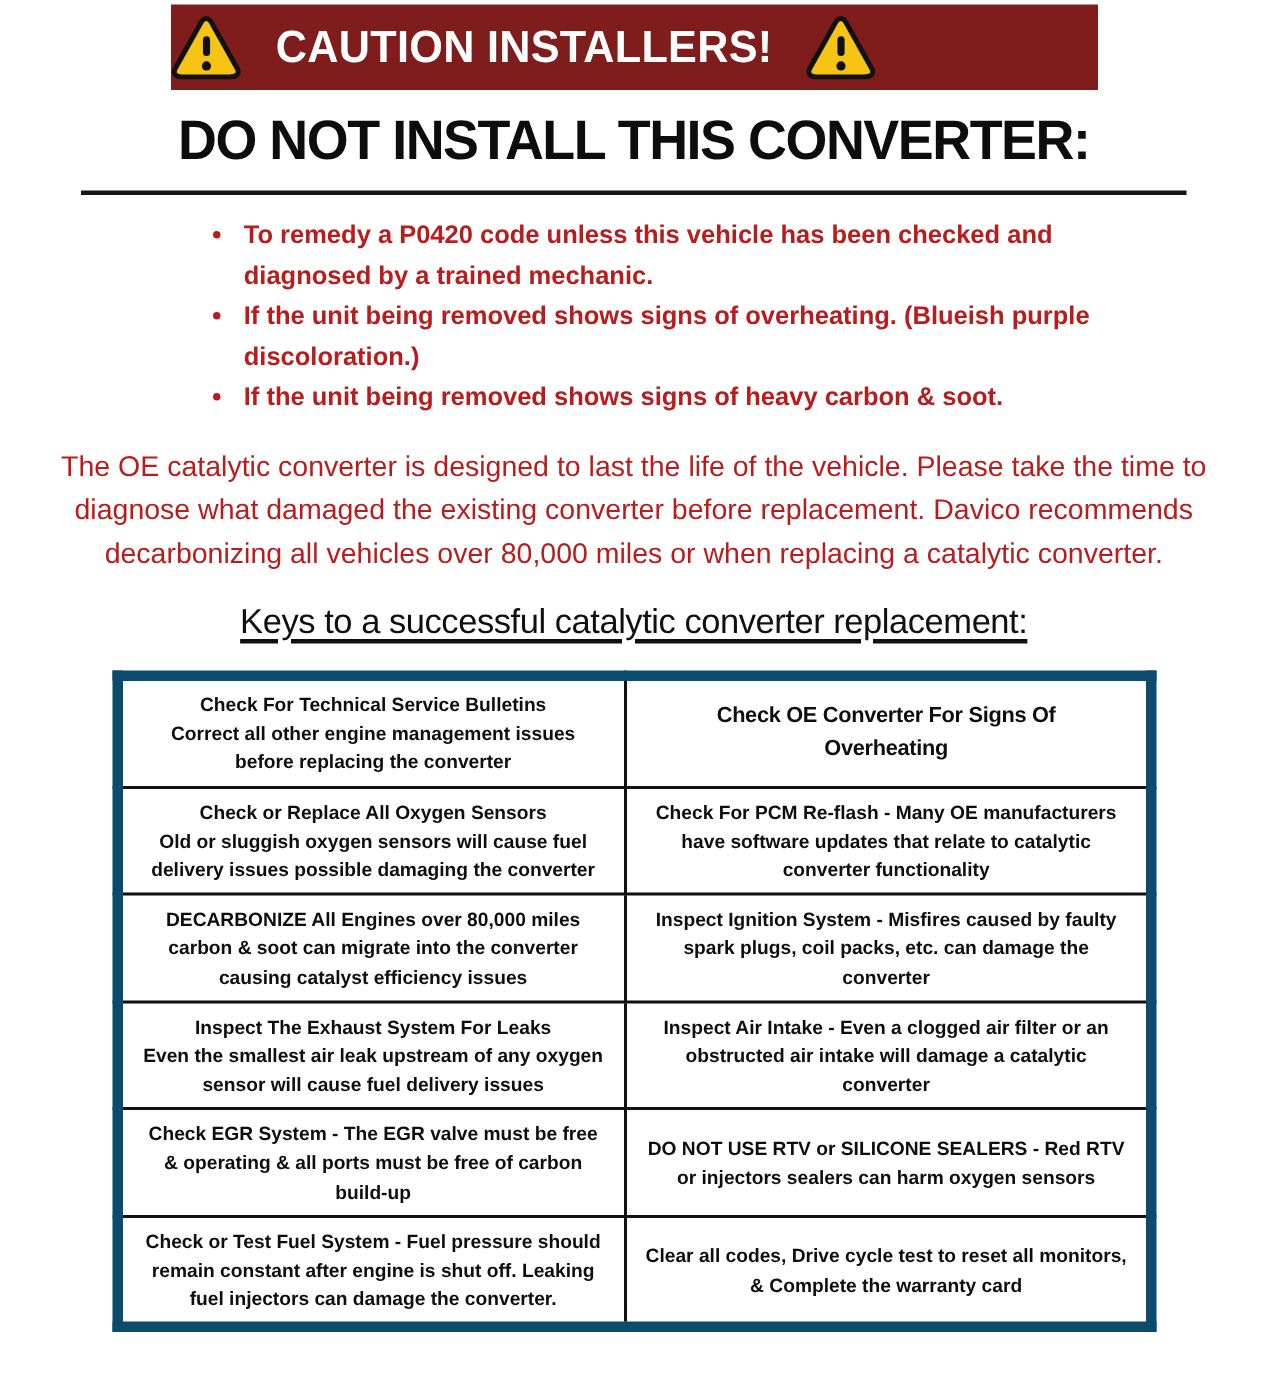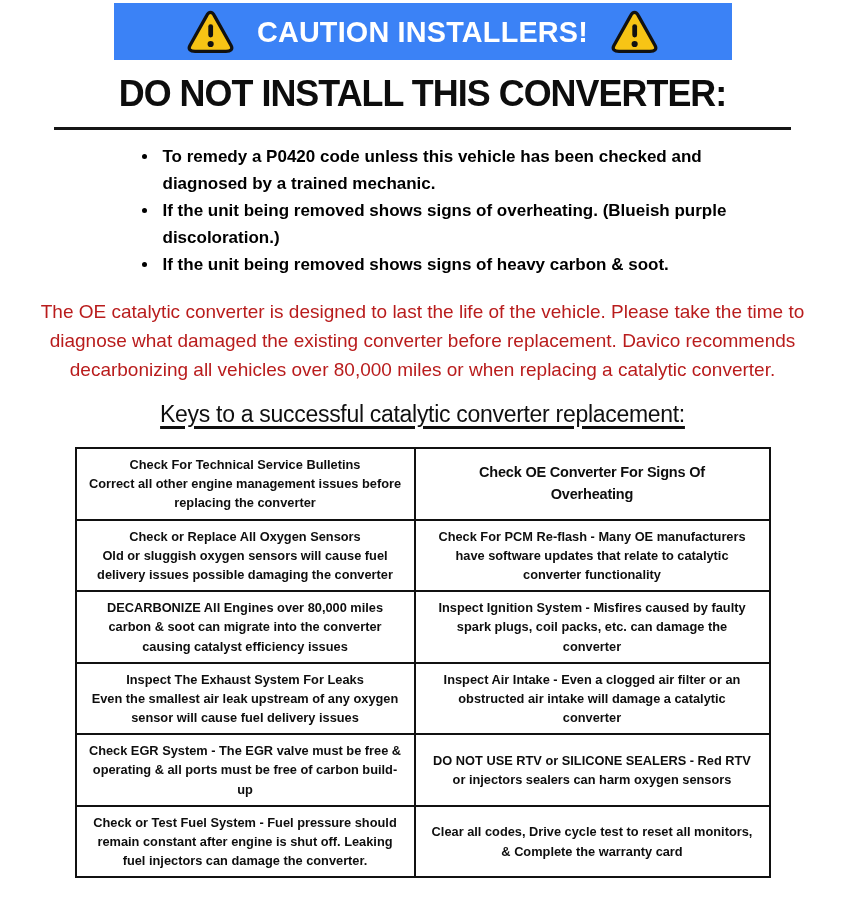--- a/index.html
+++ b/index.html
@@ -9,24 +9,24 @@
     height: 919px;
     background: #ffffff;
     font-family: "Liberation Sans", sans-serif;
     overflow: hidden;
   }
   
   .banner {
     width: 618px;
     height: 57px;
     margin: 3px auto 0;
-    background: #3b82f6;
+    background: #7f1d1d;
     display: flex;
     align-items: center;
-    justify-content: center;
+    justify-content: flex-start;
     gap: 16px;
   }
   .banner-title {
     color: #ffffff;
     font-weight: bold;
     font-size: 30px;
     letter-spacing: 0.2px;
     white-space: nowrap;
     transform: scaleX(0.96);
   }
@@ -50,21 +50,21 @@
     border: none;
   }
   
   .bullets {
     width: 640px;
     margin: 13px auto 0;
     padding-left: 56px;
     font-weight: bold;
     font-size: 17px;
     line-height: 27px;
-    color: #000000;
+    color: #b91c1c;
     list-style-type: disc;
   }
   .bullets li { margin: 0; padding-left: 4px; }
   
   .paragraph {
     width: 832px;
     margin: 19px auto 0;
     text-align: center;
     font-size: 19px;
     line-height: 29px;
@@ -80,21 +80,21 @@
     text-decoration: underline;
     text-decoration-thickness: 2.5px;
     text-underline-offset: 4px;
     letter-spacing: -0.3px;
   }
   
   .tips-table {
     width: 696px;
     margin: 19px auto 16px;
     border-collapse: collapse;
-    border: 1px solid #0c4a6e;
+    border: 7px solid #0c4a6e;
   }
   .tips-table td {
     border: 2px solid #111111;
     text-align: center;
     vertical-align: middle;
     font-weight: bold;
     font-size: 12.8px;
     line-height: 1.5;
     color: #0e0e0e;
     height: 62px;

